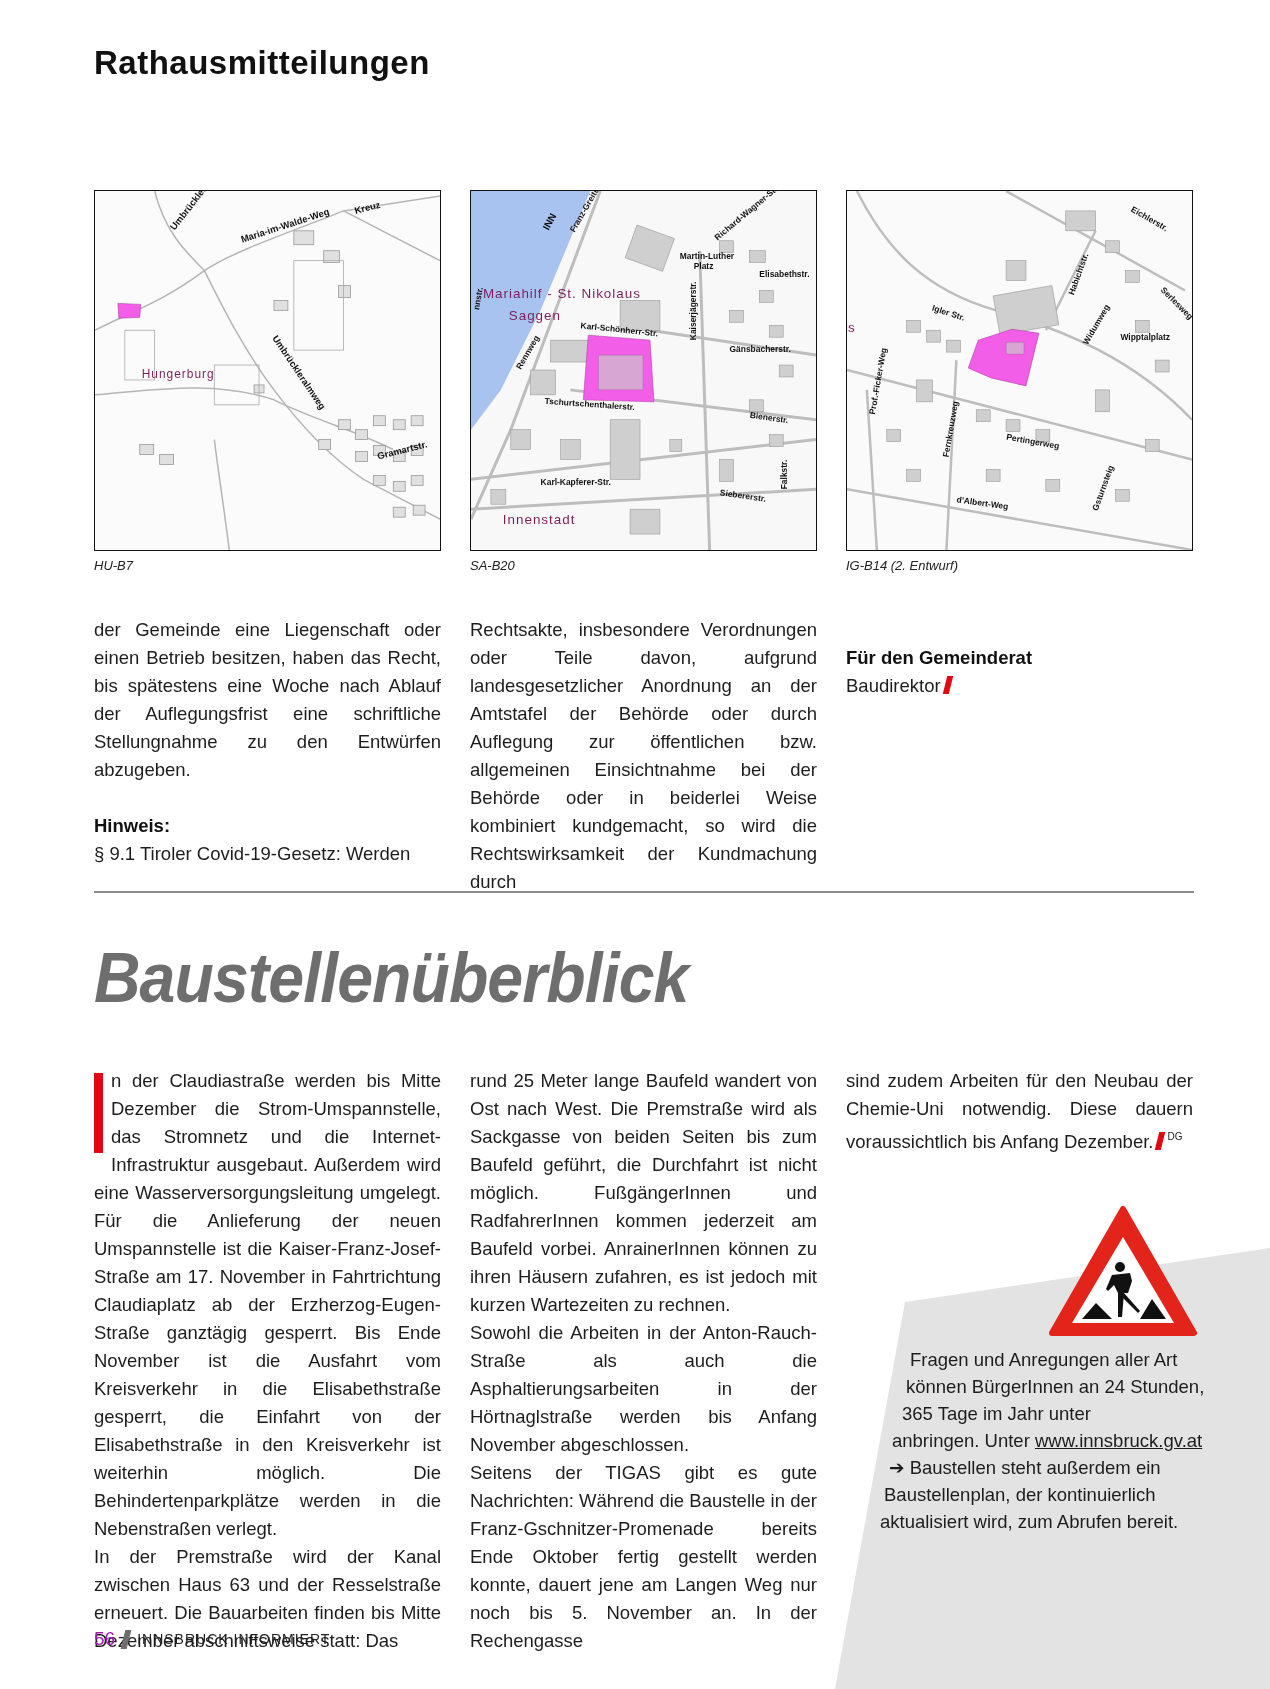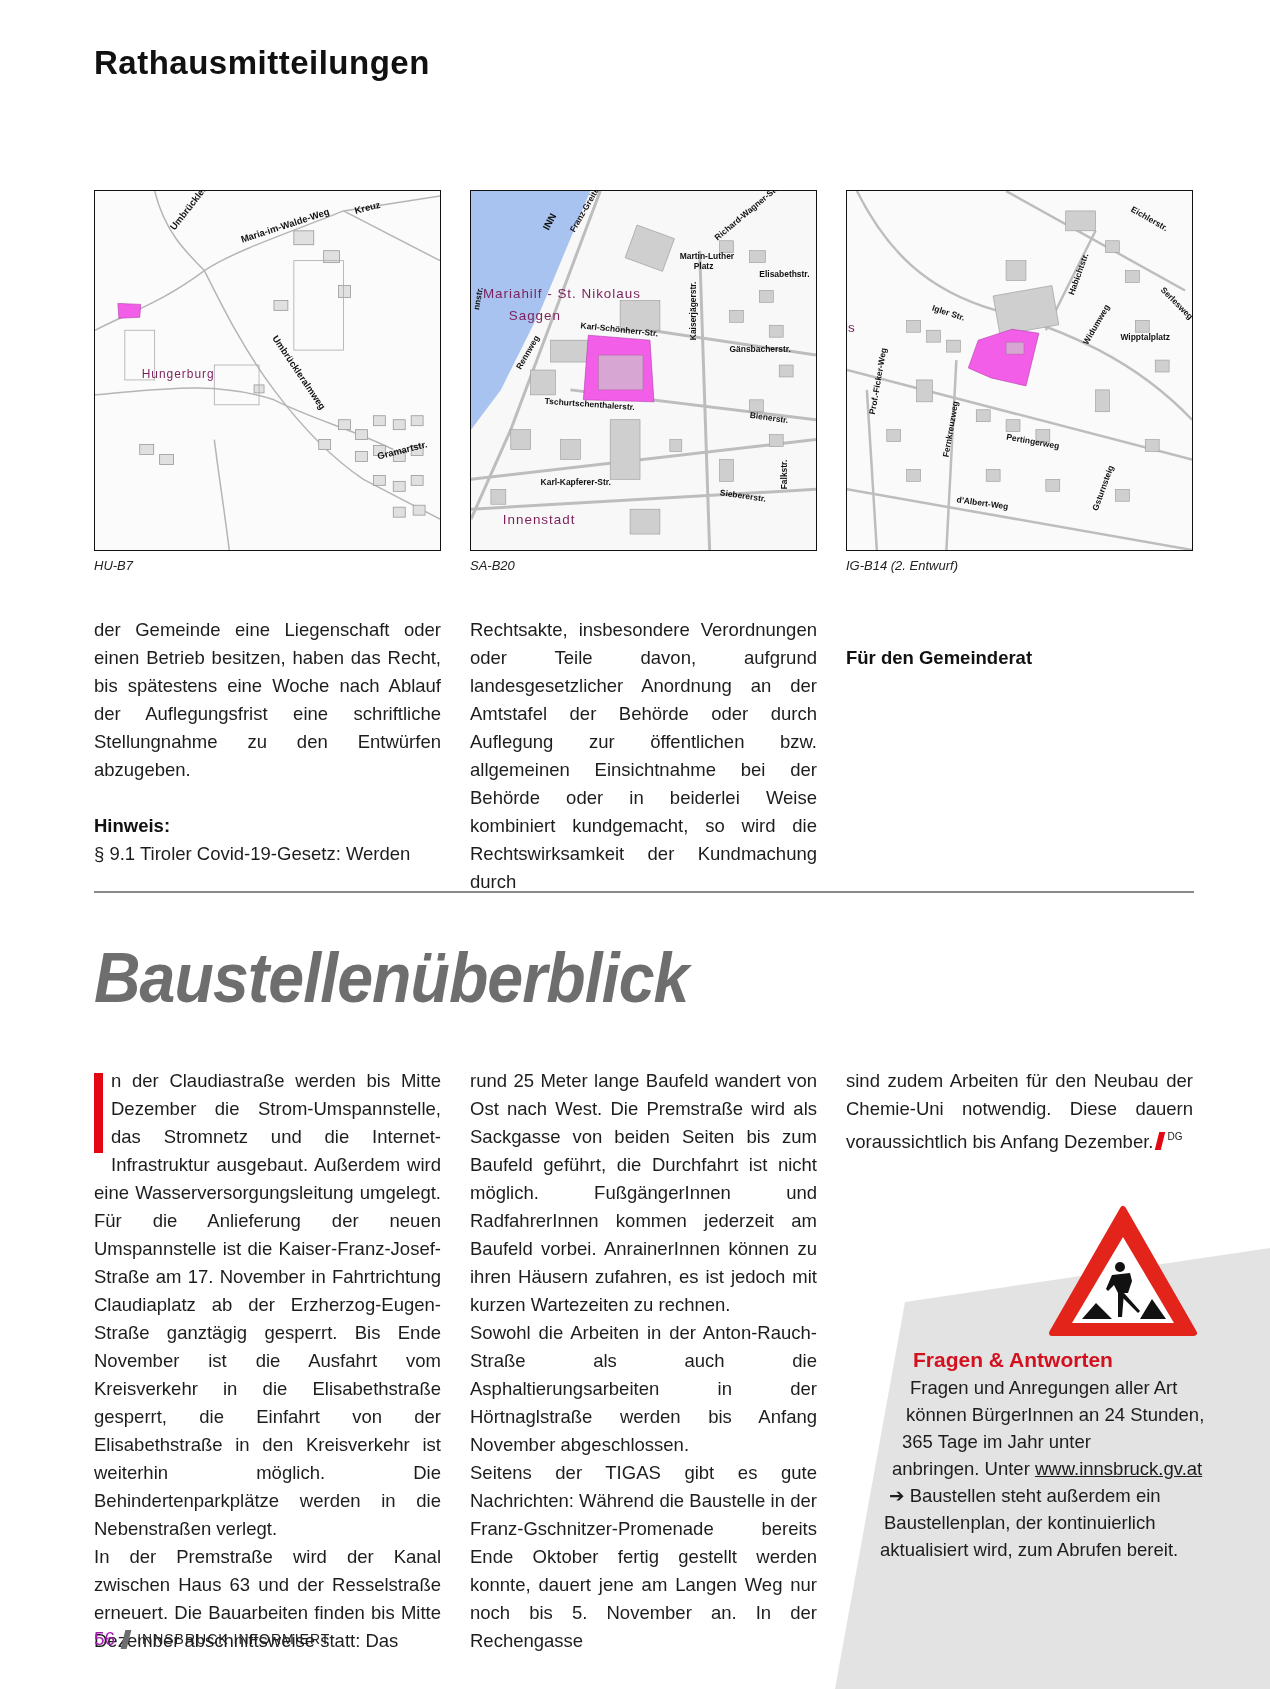--- a/index.html
+++ b/index.html
@@ -263,20 +263,21 @@
   <div class="spacer"></div>
   <p><b>Hinweis:</b></p>
   <p>§ 9.1 Tiroler Covid-19-Gesetz: Werden</p>
 </div>
 <div class="col c2 t1">
   <p>Rechtsakte, insbesondere Verordnungen oder Teile davon, aufgrund landesgesetzlicher Anordnung an der Amtstafel der Behörde oder durch Auflegung zur öffentlichen bzw. allgemeinen Einsichtnahme bei der Behörde oder in beiderlei Weise kombiniert kundgemacht, so wird die Rechtswirksamkeit der Kundmachung durch</p>
 </div>
 <div class="col c3 t1">
   <div class="spacer"></div>
   <p><b>Für den Gemeinderat</b></p>
+  <p><span>Baudirektor</span><span class="slash"></span></p>
 </div>
 
 <div class="divider"></div>
 
 <div class="section-title">Baustellenüberblick</div>
 
 <div class="col c1 t2">
   <p><span class="dropcap-bar"></span><span>n der Claudiastraße werden bis Mitte Dezember die Strom-Umspannstelle, das Stromnetz und die Internet-Infrastruktur ausgebaut. Außerdem wird eine Wasserversorgungsleitung umgelegt. Für die Anlieferung der neuen Umspannstelle ist die Kaiser-Franz-Josef-Straße am 17. November in Fahrtrichtung Claudiaplatz ab der Erzherzog-Eugen-Straße ganztägig gesperrt. Bis Ende November ist die Ausfahrt vom Kreisverkehr in die Elisabethstraße gesperrt, die Einfahrt von der Elisabethstraße in den Kreisverkehr ist weiterhin möglich. Die Behindertenparkplätze werden in die Nebenstraßen verlegt.</span></p>
   <p>In der Premstraße wird der Kanal zwischen Haus 63 und der Resselstraße erneuert. Die Bauarbeiten finden bis Mitte Dezember abschnittsweise statt: Das</p>
 </div>
@@ -295,21 +296,20 @@
   <g fill="#111">
     <polygon points="34,114 48,98 60,110 64,114"></polygon>
     <polygon points="92,114 104,94 118,114"></polygon>
     <circle cx="72" cy="62" r="5"></circle>
     <path d="M64,70 L82,68 L84,76 L80,88 L76,88 L74,112 L70,112 L70,88 L66,80 L60,86 L58,84 Z"></path>
     <path d="M76,88 L92,106 L90,108 L74,92 Z"></path>
   </g>
 </svg>
 
 <div class="info-box">
-  <div class="info-title">Fragen &amp; Antworten</div>
   <span class="info-line" style="margin-left:30px">Fragen und Anregungen aller Art</span>
   <span class="info-line" style="margin-left:26px">können BürgerInnen an 24 Stunden,</span>
   <span class="info-line" style="margin-left:22px">365 Tage im Jahr unter</span>
   <span class="info-line" style="margin-left:12px"><span>anbringen. Unter </span><a href="#">www.innsbruck.gv.at</a></span>
   <span class="info-line" style="margin-left:9px">➔ Baustellen steht außerdem ein</span>
   <span class="info-line" style="margin-left:4px">Baustellenplan, der kontinuierlich</span>
   <span class="info-line" style="margin-left:0px">aktualisiert wird, zum Abrufen bereit.</span>
 </div>
 
 <div class="footer">

